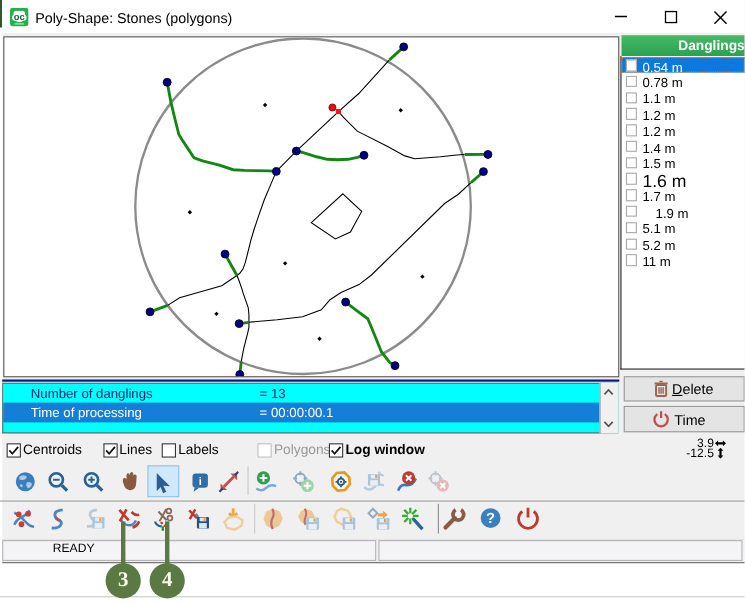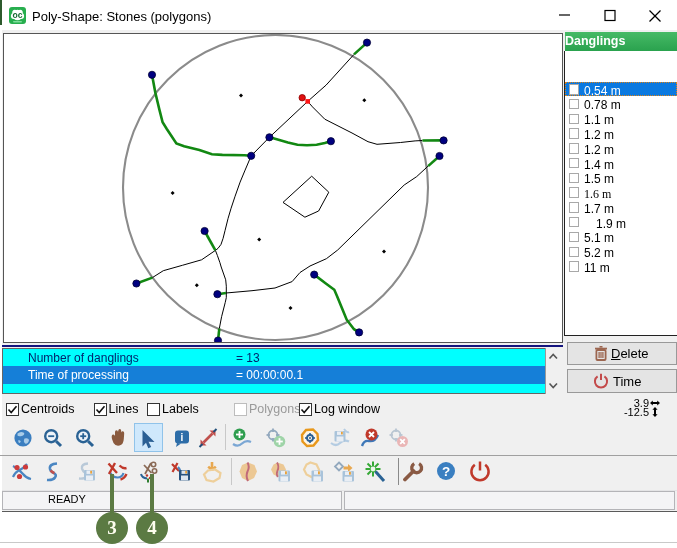--- a/index.html
+++ b/index.html
@@ -88,24 +88,24 @@
     <circle cx="217.4" cy="294.2" r="3.6"></circle>
     <circle cx="314.2" cy="274.6" r="3.6"></circle>
     <circle cx="359.1" cy="332.4" r="3.6"></circle>
     <circle cx="218" cy="340.5" r="3.6"></circle>
   </g>
 
   <circle cx="302.2" cy="97.7" r="3.2" fill="#e01010" stroke="#8a0000" stroke-width="0.8"></circle>
   <rect x="305.4" y="99.1" width="4.6" height="4.6" fill="#ff1414"></rect>
 </svg>
 
-<div class="abs" style="left:565px;top:32px;width:112px;height:19px;background:linear-gradient(#46ba66,#2aa24e);color:#fff;font-weight:bold;font-size:12.5px;text-align:left;line-height:19px;">Danglings</div>
+<div class="abs" style="left:565px;top:32px;width:112px;height:19px;background:linear-gradient(#46ba66,#2aa24e);color:#fff;font-weight:bold;font-size:12.5px;text-align:right;line-height:19px;">Danglings</div>
 <div class="abs" style="left:564px;top:51px;width:113px;height:285px;background:#fff;border-left:1px solid #222;border-bottom:1px solid #222;"></div>
 <div class="abs" id="list" style="left:565px;top:51.5px;width:112px;font-size:12px;color:#000;">
-      <div style="position:relative;height:14.78px;background:#0b79e0;color:#fff;outline:1px dotted #e08214;outline-offset:-1px;margin-top:30px;">
+      <div style="position:relative;height:14.78px;background:#0b79e0;color:#fff;outline:1px dotted #e08214;outline-offset:-1px;">
         <span style="position:absolute;left:3.5px;top:2.6px;width:10.5px;height:10.5px;background:#fff;border:1px solid #a8a8a8;"></span>
         <span style="position:absolute;left:19px;top:2.2px;font-size:12px;">0.54 m</span>
       </div>
       <div style="position:relative;height:14.78px;">
         <span style="position:absolute;left:3.5px;top:2.6px;width:10.5px;height:10.5px;background:#fff;border:1px solid #a8a8a8;"></span>
         <span style="position:absolute;left:19px;top:2.2px;font-size:12px;">0.78 m</span>
       </div>
       <div style="position:relative;height:14.78px;">
         <span style="position:absolute;left:3.5px;top:2.6px;width:10.5px;height:10.5px;background:#fff;border:1px solid #a8a8a8;"></span>
         <span style="position:absolute;left:19px;top:2.2px;font-size:12px;">1.1 m</span>
@@ -121,21 +121,21 @@
       <div style="position:relative;height:14.78px;text-decoration:underline;">
         <span style="position:absolute;left:3.5px;top:2.6px;width:10.5px;height:10.5px;background:#fff;border:1px solid #a8a8a8;"></span>
         <span style="position:absolute;left:19px;top:2.2px;font-size:12px;">1.4 m</span>
       </div>
       <div style="position:relative;height:14.78px;">
         <span style="position:absolute;left:3.5px;top:2.6px;width:10.5px;height:10.5px;background:#fff;border:1px solid #a8a8a8;"></span>
         <span style="position:absolute;left:19px;top:2.2px;font-size:12px;">1.5 m</span>
       </div>
       <div style="position:relative;height:14.78px;">
         <span style="position:absolute;left:3.5px;top:2.6px;width:10.5px;height:10.5px;background:#fff;border:1px solid #a8a8a8;"></span>
-        <span style="position:absolute;left:19px;top:2.2px;font-size:12px;font-family:Liberation Serif, serif;">1.6 m</span>
+        <span style="position:absolute;left:19px;top:2.2px;font-size:16px;">1.6 m</span>
       </div>
       <div style="position:relative;height:14.78px;">
         <span style="position:absolute;left:3.5px;top:2.6px;width:10.5px;height:10.5px;background:#fff;border:1px solid #a8a8a8;"></span>
         <span style="position:absolute;left:19px;top:2.2px;font-size:12px;">1.7 m</span>
       </div>
       <div style="position:relative;height:14.78px;">
         <span style="position:absolute;left:3.5px;top:2.6px;width:10.5px;height:10.5px;background:#fff;border:1px solid #a8a8a8;"></span>
         <span style="position:absolute;left:31px;top:2.2px;font-size:12px;">1.9 m</span>
       </div>
       <div style="position:relative;height:14.78px;">
@@ -206,21 +206,21 @@
       </svg>
       <div style="position:absolute;left:108.5px;top:402px;font-size:12.5px;color:#000;">Lines</div>
       <div style="position:absolute;left:147px;top:402.5px;width:13px;height:13px;background:#fff;border:1px solid #333;"></div>
       <div style="position:absolute;left:162px;top:402px;font-size:12.5px;color:#000;">Labels</div>
       <div style="position:absolute;left:234px;top:402.5px;width:13px;height:13px;background:#fff;border:1px solid #bdbdbd;"></div>
       <div style="position:absolute;left:249px;top:402px;font-size:12.5px;color:#9a9a9a;">Polygons</div>
       <div style="position:absolute;left:299px;top:402.5px;width:13px;height:13px;background:#fff;border:1px solid #333;"></div>
       <svg style="position:absolute;left:299px;top:402.5px;" width="13" height="13">
         <path d="M2.5 6.5 L5.2 9.5 L10.5 3.2" fill="none" stroke="#111" stroke-width="1.6"></path>
       </svg>
-      <div style="position:absolute;left:314px;top:402px;font-size:12.5px;color:#000;">Log window</div>
+      <div style="position:absolute;left:314px;top:402px;font-size:12.5px;color:#000;font-weight:bold;">Log window</div>
     </div>
 
 <div class="abs" style="left:134px;top:423px;width:29px;height:29px;background:#cfe8fc;border:1px solid #90c3ea;"></div>
 <div class="abs" style="left:0;top:454.5px;width:677px;height:1px;background:#a0a0a0;"></div>
 <div id="tb1">
       <svg style="position:absolute;left:12px;top:427px;" width="22" height="22" viewBox="0 0 22 22">
         <circle cx="11" cy="11" r="8.6" fill="#3a7ec0"></circle>
         <path d="M5.5 6.5 Q8.5 4 11.5 5.5 Q13.5 7 10.5 8.8 Q6.5 10 5.5 8.5 Z" fill="#a8cce8"></path>
         <path d="M12.5 11.5 Q16.5 10.5 17 13 Q16.5 16.5 13.5 16.8 Q10.8 15 12.5 11.5 Z" fill="#a8cce8"></path>
         <path d="M6 13.5 Q8 12.8 8.8 14.5 Q8 16.5 6.8 15.8 Z" fill="#a8cce8"></path>

